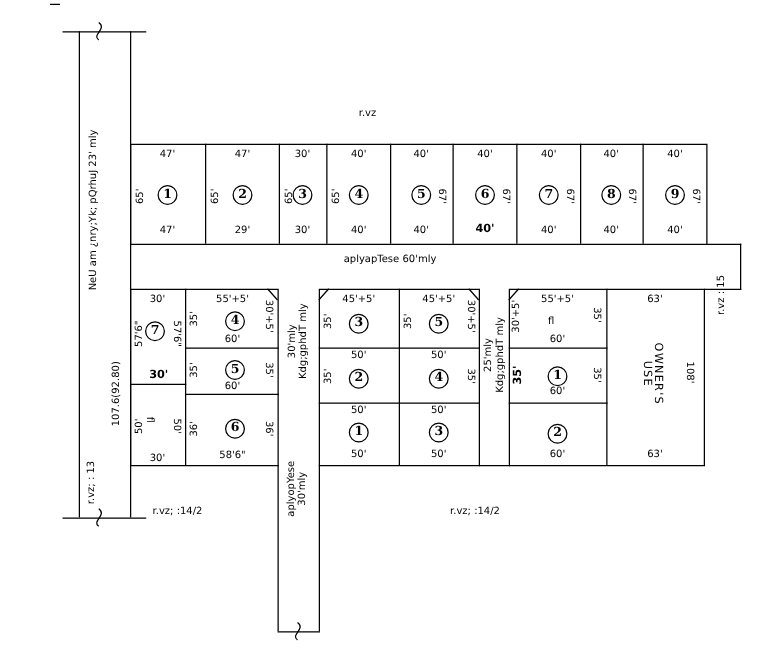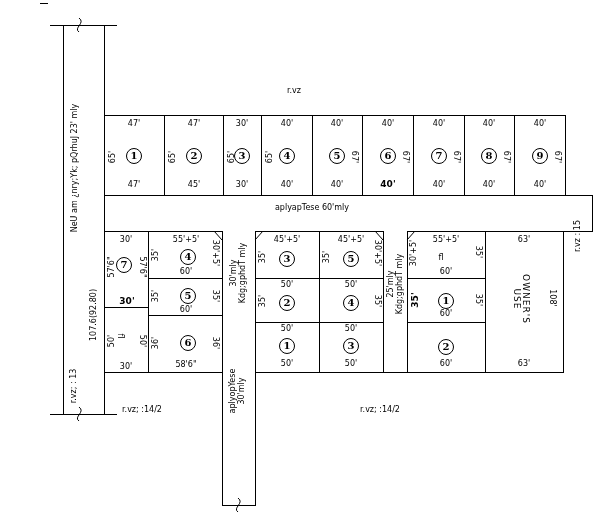--- a/index.html
+++ b/index.html
@@ -75,21 +75,21 @@
     <div class="t rneg" style="left:172px;top:157px">65'</div>
     <div class="t rneg" style="left:231px;top:157px">65'</div>
     <div class="t rneg" style="left:269px;top:157px">65'</div>
     <div class="t rpos" style="left:354px;top:157px">67'</div>
     <div class="t rpos" style="left:405px;top:157px">67'</div>
     <div class="t rpos" style="left:456px;top:157px">67'</div>
     <div class="t rpos" style="left:506px;top:157px">67'</div>
     <div class="t rpos" style="left:557px;top:157px">67'</div>
 
     <div class="t" style="left:134px;top:184px">47'</div>
-    <div class="t" style="left:194px;top:184px">45'</div>
+    <div class="t" style="left:194px;top:184px">29'</div>
     <div class="t" style="left:242px;top:184px">30'</div>
     <div class="t" style="left:287px;top:184px">40'</div>
     <div class="t" style="left:337px;top:184px">40'</div>
     <div class="t b" style="left:388px;top:184px">40'</div>
     <div class="t" style="left:439px;top:184px">40'</div>
     <div class="t" style="left:489px;top:184px">40'</div>
     <div class="t" style="left:540px;top:184px">40'</div>
   </div>
 
   <div class="t" style="left:312px;top:207px">aplyapTese 60'mly</div>

